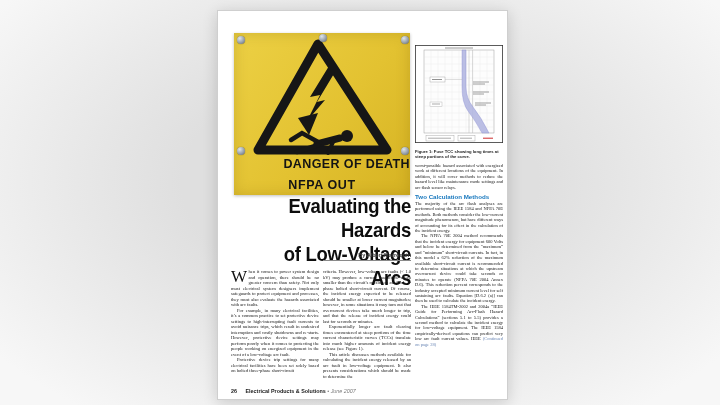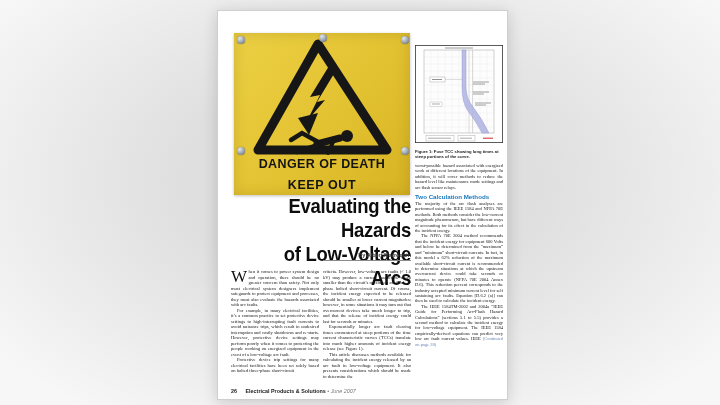--- a/index.html
+++ b/index.html
@@ -12,21 +12,21 @@
   
   .sign{position:absolute;left:16px;top:22px;width:176px;height:162px;
     background:linear-gradient(130deg,#ecd044 0%,#e3c231 55%,#d6b323 100%);
     box-shadow:inset 0 0 14px rgba(120,90,0,.25), 0 1px 3px rgba(0,0,0,.25);}
   .screw{position:absolute;width:8px;height:8px;border-radius:50%;
     background:radial-gradient(circle at 35% 30%, #dfe5ea, #98a1ab 55%, #5d656e 100%);
     box-shadow:0 0 1px rgba(0,0,0,.6);}
   .sign-triangle{position:absolute;left:0;top:0;}
   .sign-text{position:absolute;left:0;width:100%;text-align:center;color:#141414;
     font-weight:bold;font-family:"Liberation Sans",sans-serif;}
-  .sign-line1{top:124px;font-size:12.5px;letter-spacing:.4px;}
+  .sign-line1{top:124px;font-size:12.5px;letter-spacing:.4px;text-align:right;}
   .sign-line2{top:145px;font-size:12.5px;letter-spacing:.6px;}
 
   
   .title{position:absolute;top:183px;left:15px;width:178px;text-align:right;
     color:#0d0d0d;font-weight:bold;font-size:21px;line-height:24px;letter-spacing:-.3px;
     transform:scaleX(.88);transform-origin:100% 0;}
   .byline{position:absolute;top:241px;left:105px;width:88px;text-align:right;
     font-size:5.5px;font-weight:bold;color:#3c3c3c;
     border-bottom:1px solid #8a8a8a;padding-bottom:2px;}
 
@@ -74,21 +74,21 @@
         <path d="M86 110 L68 100 L57 107" stroke="#161616" stroke-width="4.5" stroke-linecap="round" fill="none"></path>
         <path d="M84 112 L63 119" stroke="#161616" stroke-width="4.5" stroke-linecap="round" fill="none"></path>
         <path d="M100 107 L94 120" stroke="#161616" stroke-width="4" stroke-linecap="round" fill="none"></path>
       </svg>
       <div class="screw" style="left:3px;top:3px;"></div>
       <div class="screw" style="left:85px;top:1px;"></div>
       <div class="screw" style="left:167px;top:3px;"></div>
       <div class="screw" style="left:3px;top:114px;"></div>
       <div class="screw" style="left:167px;top:114px;"></div>
       <div class="sign-text sign-line1">DANGER OF DEATH</div>
-      <div class="sign-text sign-line2">KEEP OUT</div>
+      <div class="sign-text sign-line2">NFPA OUT</div>
     </div>
 
     <div class="title">
       <div>Evaluating the Hazards</div>
       <div>of Low-Voltage Arcs</div>
     </div>
     <div class="byline">By Albert Marroquin</div>
 
     <div class="figure">
       <svg width="88" height="98" viewBox="0 0 88 98">

